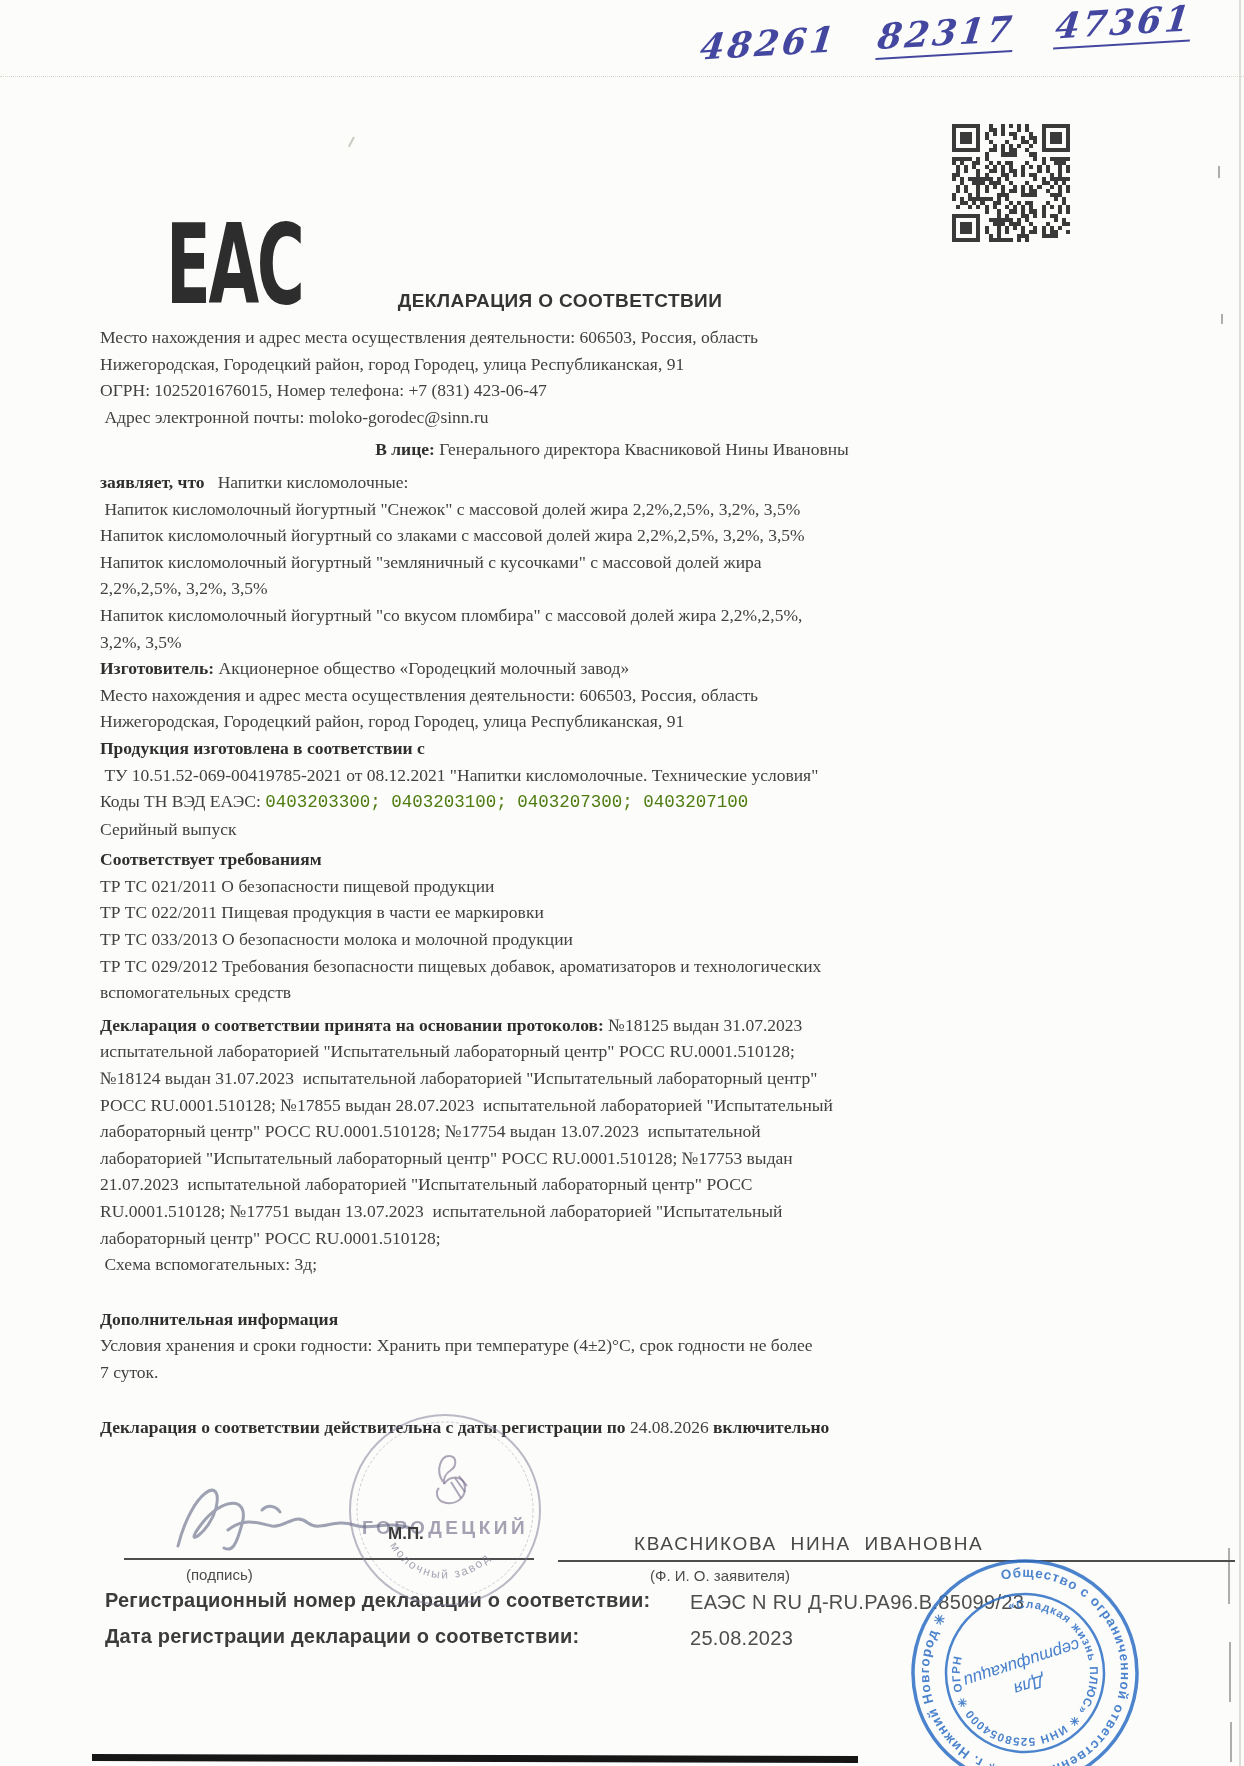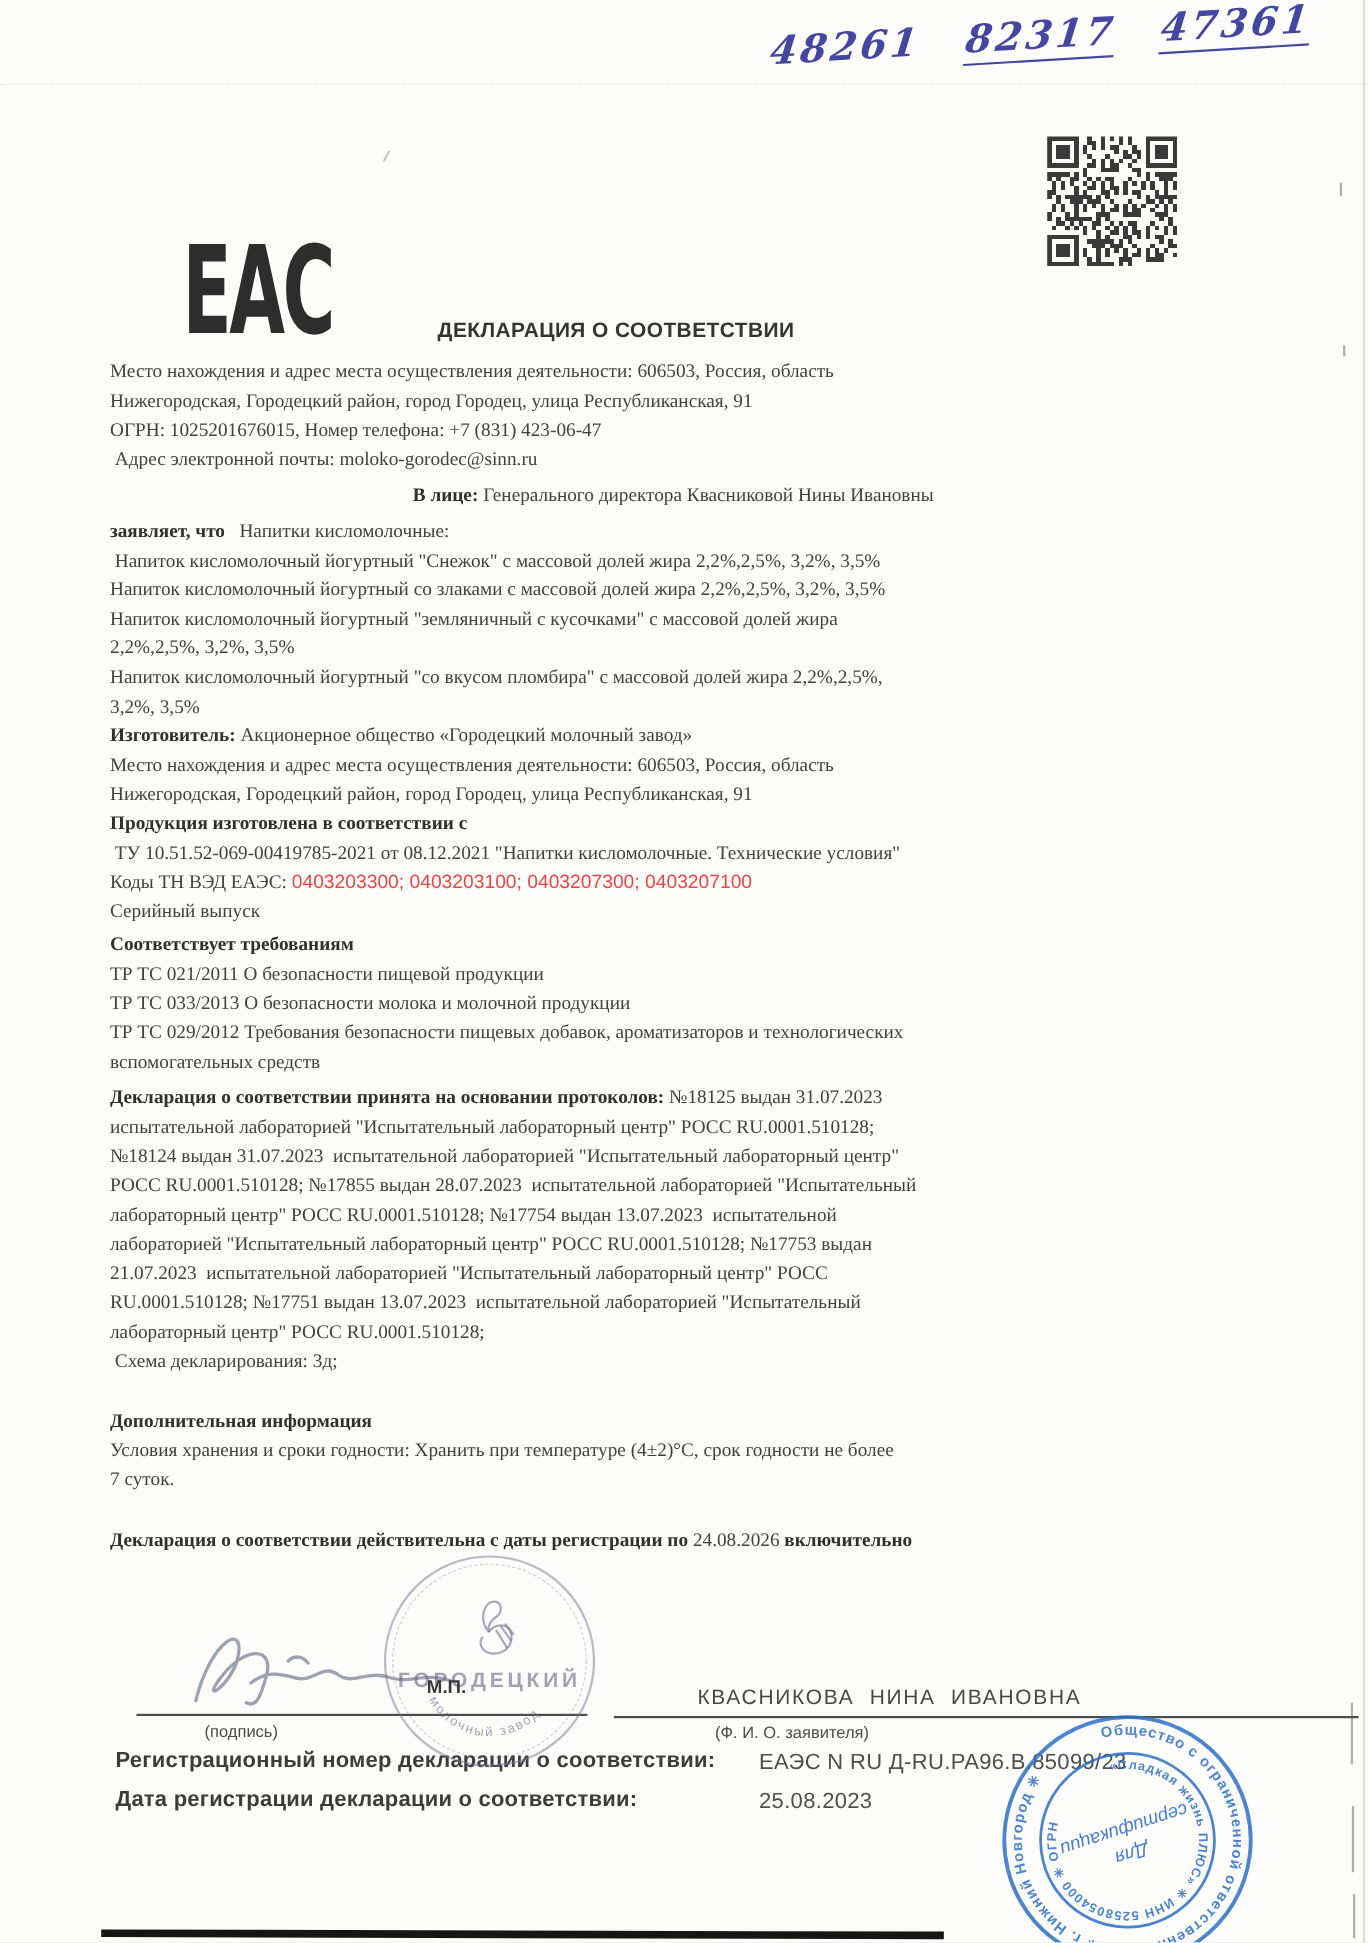--- a/index.html
+++ b/index.html
@@ -40,21 +40,21 @@
     font-family:"Liberation Sans",sans-serif;font-weight:bold;font-size:19px;
     color:#353535;letter-spacing:.4px;
   }
   
   .docbody{
     position:absolute;left:100px;top:324px;width:1024px;
     font-size:17.5px;line-height:26.6px;color:#414141;
   }
   .ln{white-space:pre-wrap;}
   .ln .b{font-weight:bold;color:#2f2f2f;}
-  .ln .code{font-family:Liberation Sans, sans-serif;font-size:17.5px;color:#ef4444;}
+  .ln .code{font-family:Liberation Mono, monospace;font-size:17.5px;color:#4d7c0f;}
   
   .sig-svg{position:absolute;left:162px;top:1468px;}
   .mp{
     position:absolute;left:388px;top:1524px;
     font-family:"Liberation Sans",sans-serif;font-weight:bold;font-size:17px;color:#3a3a3a;z-index:3;
   }
   .stamp-gray{position:absolute;left:347px;top:1412px;z-index:2;}
   .sig-line-left{position:absolute;left:124px;top:1558px;width:410px;border-top:2px solid #4d4d4d;}
   .sig-caption{
     position:absolute;left:186px;top:1566px;font-family:"Liberation Sans",sans-serif;
@@ -422,33 +422,34 @@
       <div class="ln"><span>3,2%, 3,5%</span></div>
       <div class="ln"><span class="b">Изготовитель:</span><span> Акционерное общество «Городецкий молочный завод»</span></div>
       <div class="ln"><span>Место нахождения и адрес места осуществления деятельности: 606503, Россия, область</span></div>
       <div class="ln"><span>Нижегородская, Городецкий район, город Городец, улица Республиканская, 91</span></div>
       <div class="ln"><span class="b">Продукция изготовлена в соответствии с</span></div>
       <div class="ln"><span> ТУ 10.51.52-069-00419785-2021 от 08.12.2021 "Напитки кисломолочные. Технические условия"</span></div>
       <div class="ln"><span>Коды ТН ВЭД ЕАЭС: </span><span class="code">0403203300; 0403203100; 0403207300; 0403207100</span></div>
       <div class="ln"><span>Серийный выпуск</span></div>
       <div class="ln" style="margin-top: 4px;"><span class="b">Соответствует требованиям</span></div>
       <div class="ln"><span>ТР ТС 021/2011 О безопасности пищевой продукции</span></div>
+      <div class="ln"><span>ТР ТС 022/2011 Пищевая продукция в части ее маркировки</span></div>
       <div class="ln"><span>ТР ТС 033/2013 О безопасности молока и молочной продукции</span></div>
       <div class="ln"><span>ТР ТС 029/2012 Требования безопасности пищевых добавок, ароматизаторов и технологических</span></div>
       <div class="ln"><span>вспомогательных средств</span></div>
       <div class="ln" style="margin-top: 6px;"><span class="b">Декларация о соответствии принята на основании протоколов:</span><span> №18125 выдан 31.07.2023</span></div>
       <div class="ln"><span>испытательной лабораторией "Испытательный лабораторный центр" РОСС RU.0001.510128;</span></div>
       <div class="ln"><span>№18124 выдан 31.07.2023  испытательной лабораторией "Испытательный лабораторный центр"</span></div>
       <div class="ln"><span>РОСС RU.0001.510128; №17855 выдан 28.07.2023  испытательной лабораторией "Испытательный</span></div>
       <div class="ln"><span>лабораторный центр" РОСС RU.0001.510128; №17754 выдан 13.07.2023  испытательной</span></div>
       <div class="ln"><span>лабораторией "Испытательный лабораторный центр" РОСС RU.0001.510128; №17753 выдан</span></div>
       <div class="ln"><span>21.07.2023  испытательной лабораторией "Испытательный лабораторный центр" РОСС</span></div>
       <div class="ln"><span>RU.0001.510128; №17751 выдан 13.07.2023  испытательной лабораторией "Испытательный</span></div>
       <div class="ln"><span>лабораторный центр" РОСС RU.0001.510128;</span></div>
-      <div class="ln"><span> Схема декларирования: 3д;</span></div>
+      <div class="ln"><span> Схема вспомогательных: 3д;</span></div>
       <div class="ln" style="margin-top: 28px;"><span class="b">Дополнительная информация</span></div>
       <div class="ln"><span>Условия хранения и сроки годности: Хранить при температуре (4±2)°С, срок годности не более</span></div>
       <div class="ln"><span>7 суток.</span></div>
       <div class="ln" style="margin-top: 28px;"><span class="b">Декларация о соответствии действительна с даты регистрации по </span><span>24.08.2026</span><span class="b"> включительно</span></div>
     </div>
 
   <svg class="sig-svg" width="280" height="100" viewBox="0 0 280 100">
     <g fill="none" stroke="#8d92a6" stroke-width="3" stroke-linecap="round" opacity="0.85">
       <path d="M16,78 C30,22 62,6 54,40 C48,64 20,82 38,58 C60,28 88,28 80,56 C74,78 70,84 62,80"></path>
       <path d="M66,62 C84,48 98,56 110,58 C124,60 132,44 146,55 C158,64 172,50 192,57 C208,63 226,52 248,60"></path>

